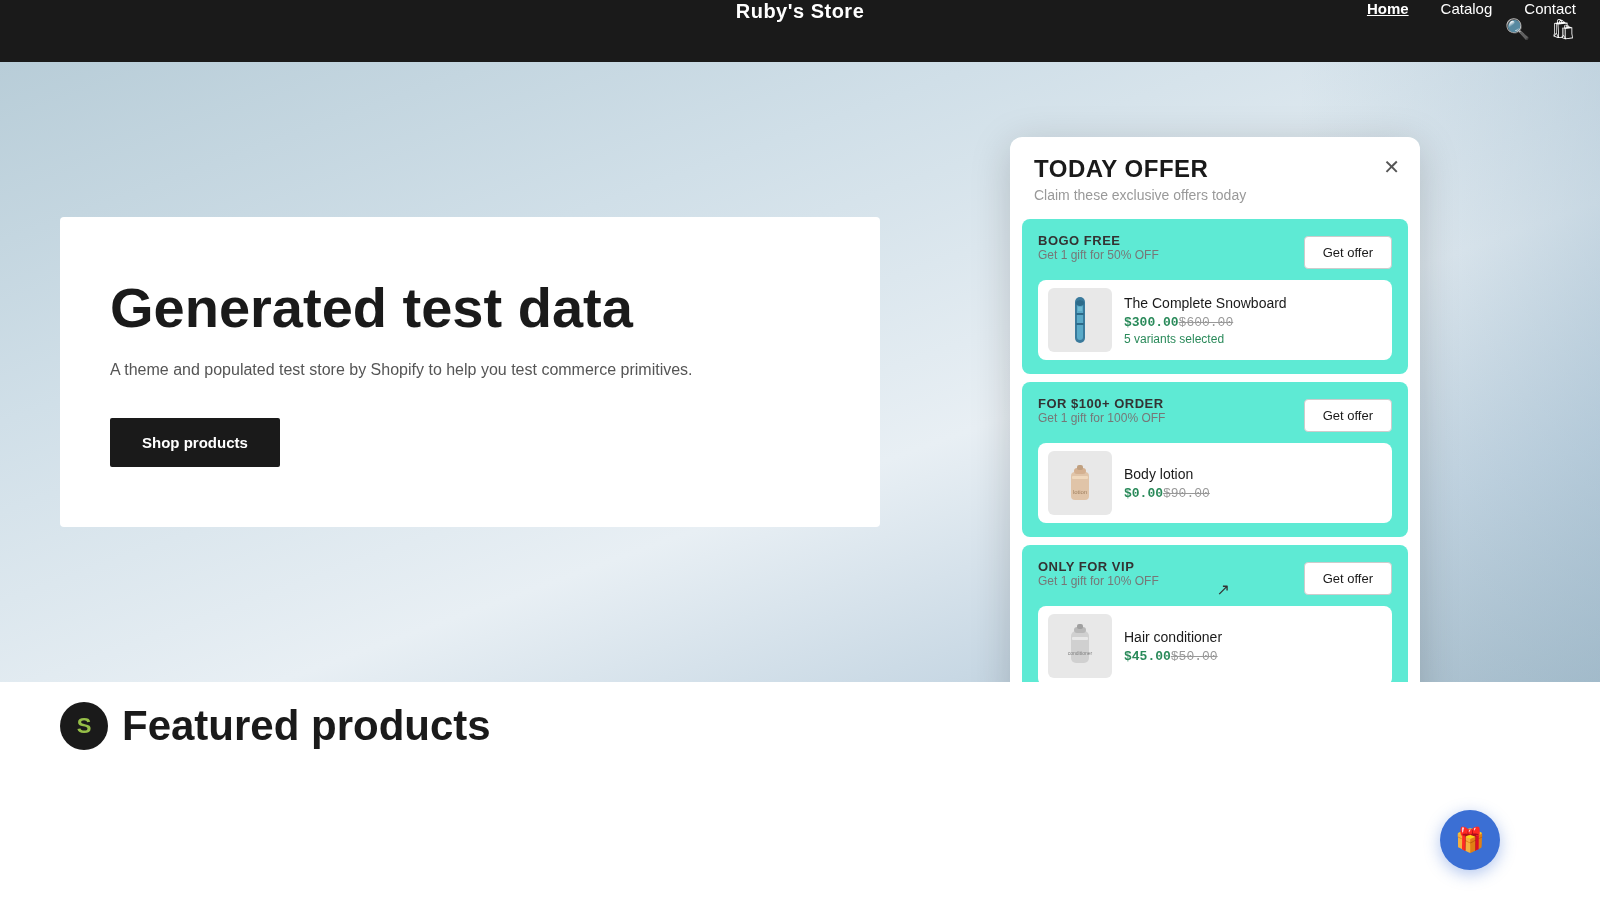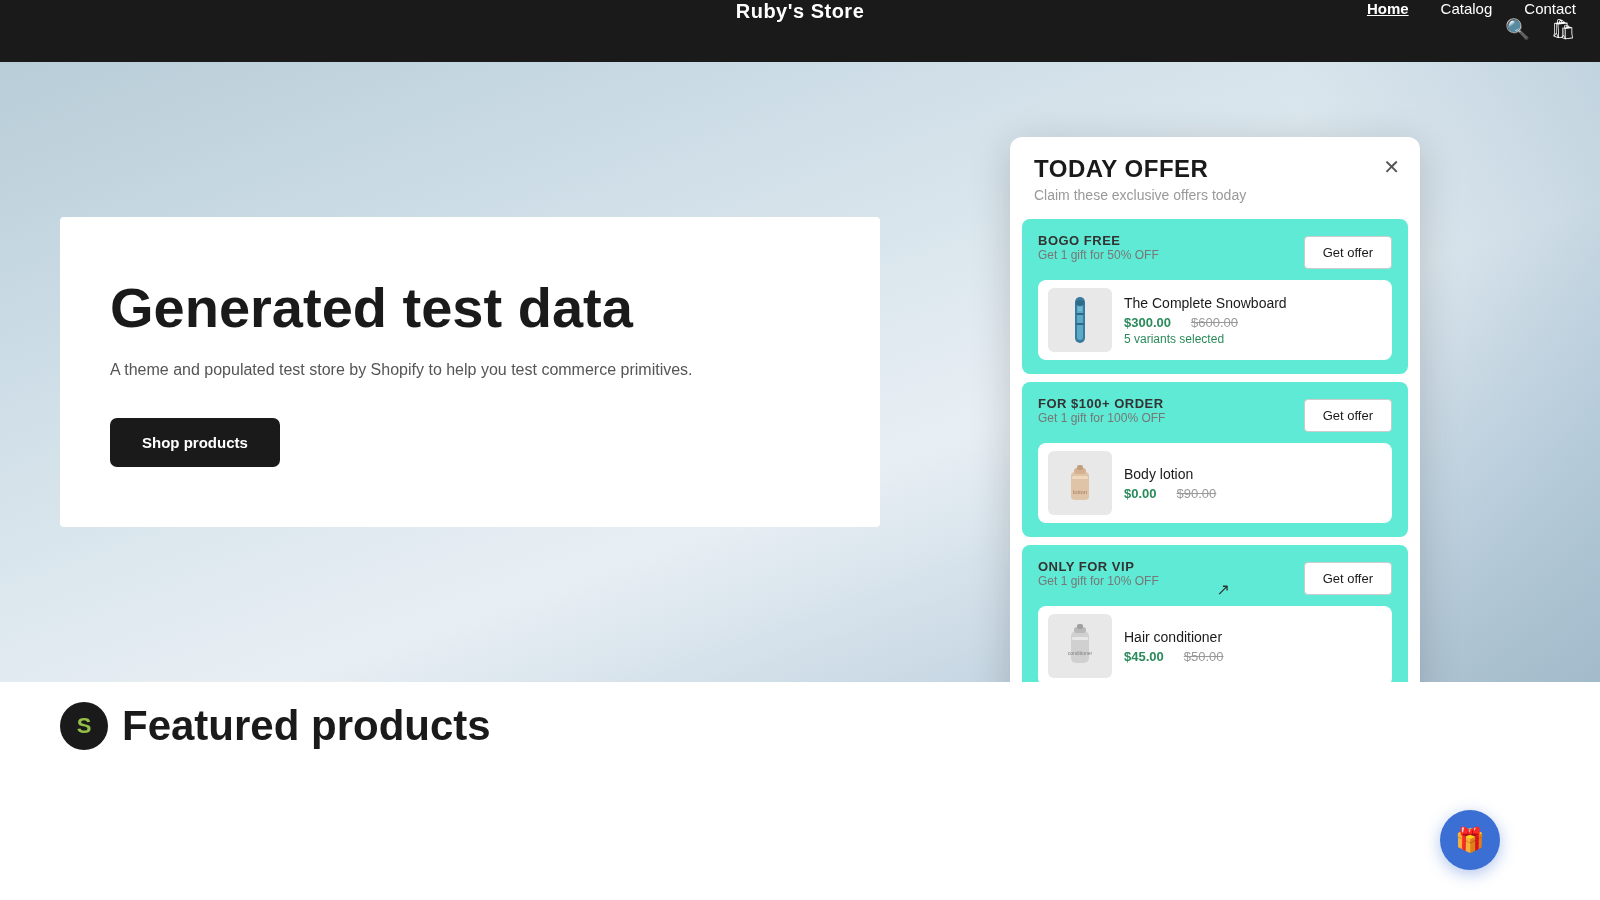--- a/index.html
+++ b/index.html
@@ -100,21 +100,21 @@
       line-height: 1.5;
     }
     .shop-btn {
       background: #1a1a1a;
       color: #fff;
       border: none;
       padding: 16px 32px;
       font-size: 15px;
       font-weight: 600;
       cursor: pointer;
-      border-radius: 7px;
+      border-radius: 2px;
     }
 
     
     .featured-section {
       background: #fff;
       padding: 20px 60px 0;
       position: relative;
     }
     .featured-title {
       font-size: 42px;
@@ -244,22 +244,23 @@
       flex: 1;
     }
     .offer-product-name {
       font-size: 14px;
       font-weight: 400;
       color: #1a1a1a;
       margin-bottom: 4px;
     }
     .offer-product-prices {
       display: flex;
-      gap: 20px;
+      gap: 0;
       align-items: flex-end;
+      font-family: Liberation Mono, monospace;
     }
     .price-new {
       color: #2a8a5a;
       font-size: 13px;
       font-weight: 600;
     }
     .price-old {
       color: #999;
       font-size: 13px;
       text-decoration: line-through;

